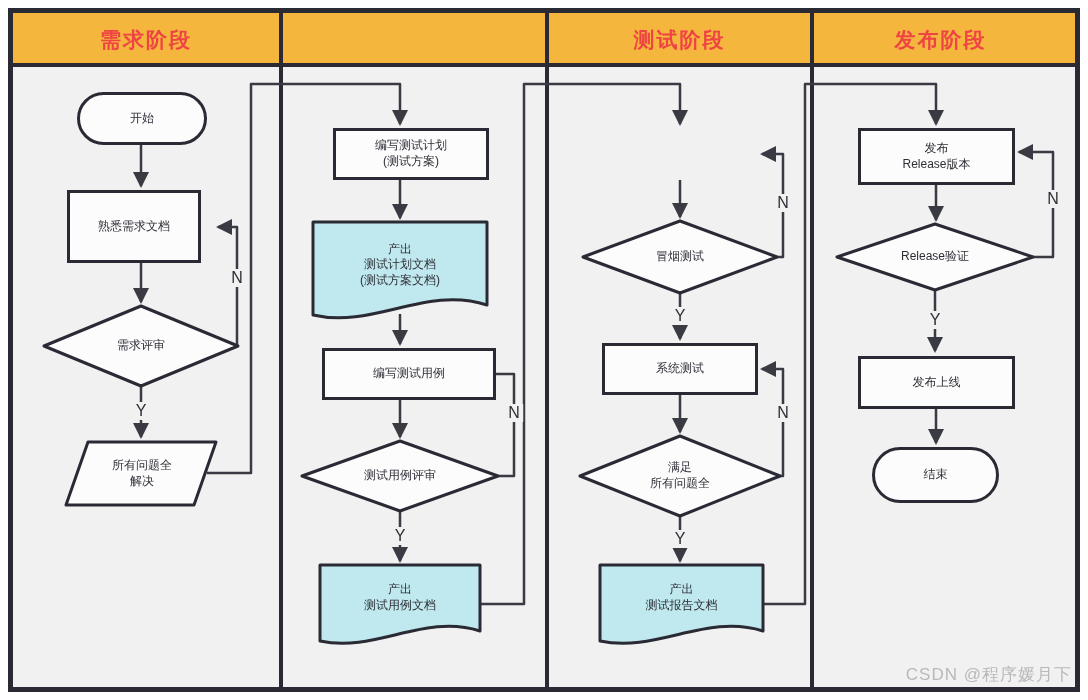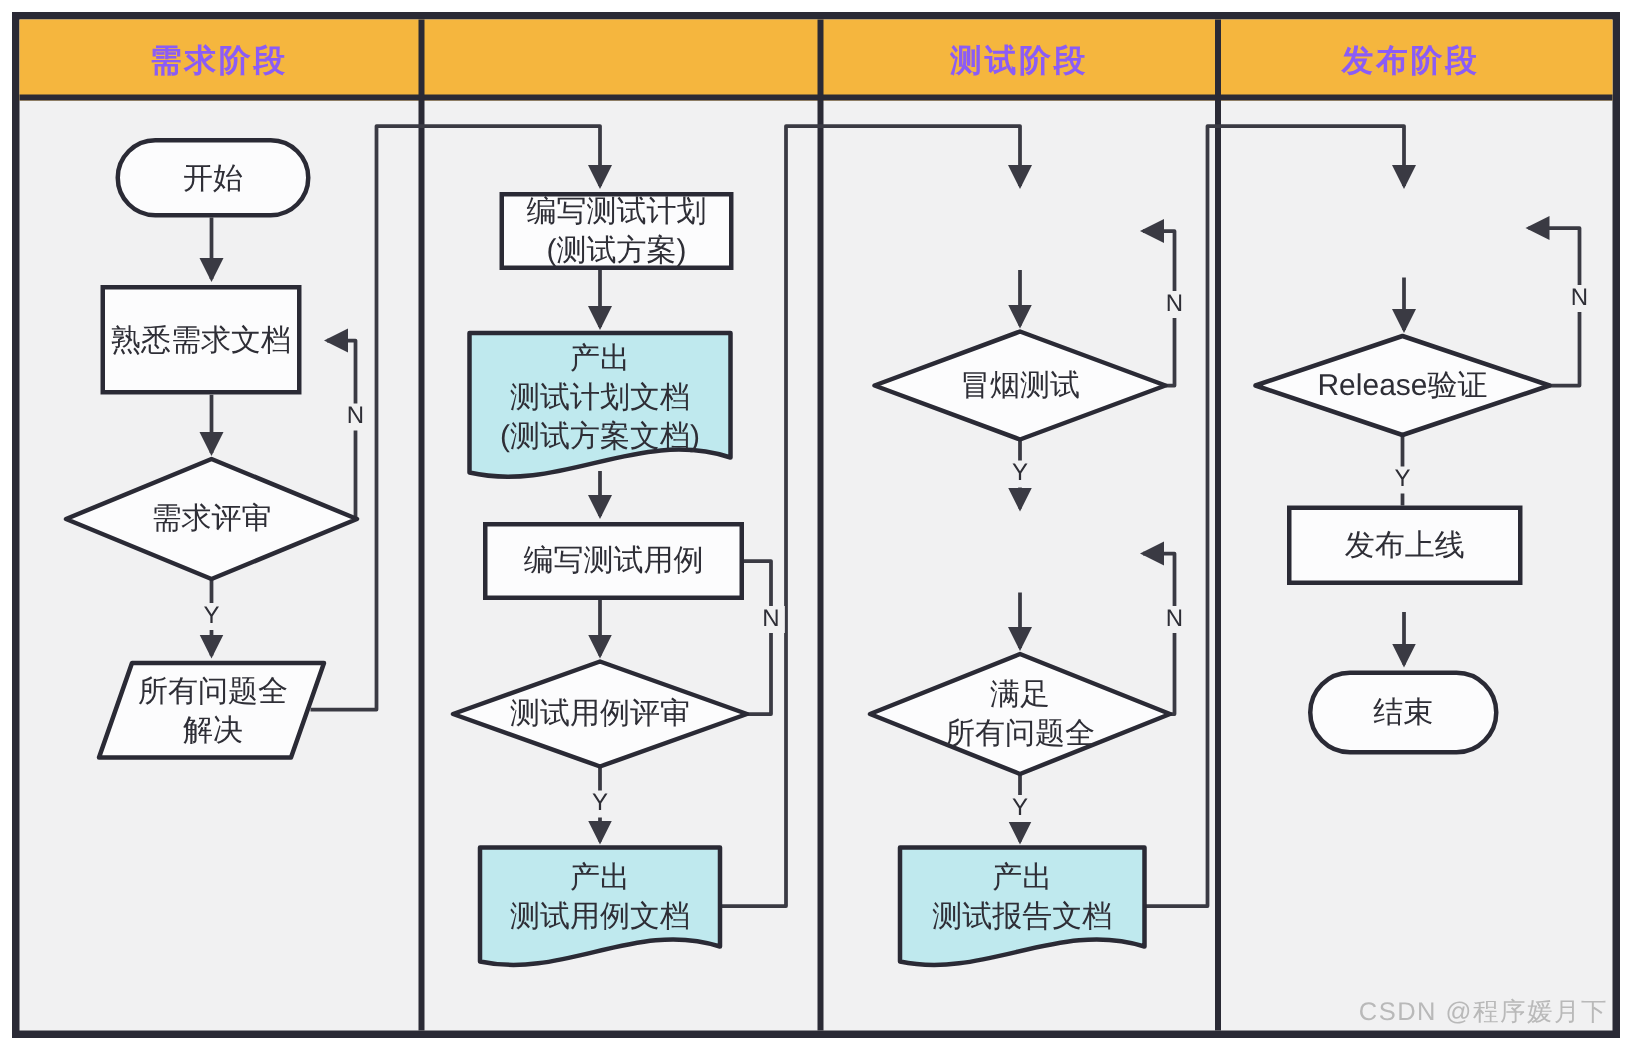--- a/index.html
+++ b/index.html
@@ -11,28 +11,28 @@
     --line-color:#3A3A43;
     --text-dark:#2E2E36;
     --watermark-color:#B9B9B9;
   }
   html,body{margin:0;padding:0;background:#fff;}
   body{font-family:"Liberation Sans","DejaVu Sans",sans-serif;}
   .canvas{position:relative;width:1088px;height:700px;background:#fff;overflow:hidden;}
   .frame{position:absolute;left:8px;top:8px;width:1072px;height:684px;border:5px solid var(--border-dark);background:var(--canvas-bg);box-sizing:border-box;z-index:0;}
   .header-band{position:absolute;left:13px;top:13px;width:1062px;height:50px;background:var(--header-bg);border-bottom:4px solid var(--border-dark);z-index:1;}
   .divider{position:absolute;top:13px;height:674px;width:4px;background:var(--border-dark);z-index:1;}
-  .header-label{position:absolute;top:13px;height:54px;display:flex;align-items:center;justify-content:center;font-size:21px;font-weight:bold;letter-spacing:2px;color:#8b5cf6;z-index:3;}
+  .header-label{position:absolute;top:13px;height:54px;display:flex;align-items:center;justify-content:center;font-size:21px;font-weight:bold;letter-spacing:2px;color:#ef4444;z-index:3;}
   svg.overlay{position:absolute;left:0;top:0;z-index:2;}
   .connector{fill:none;stroke:var(--line-color);stroke-width:2.5;stroke-linejoin:round;}
   .shape{fill:var(--shape-fill);stroke:var(--border-dark);stroke-width:3;stroke-linejoin:round;}
   .doc{fill:var(--doc-fill);}
   .arrowhead{fill:var(--line-color);}
   .node{position:absolute;box-sizing:border-box;background:var(--shape-fill);border:3px solid var(--border-dark);display:flex;align-items:center;justify-content:center;z-index:2;}
-  .node,.shape-label{font-size:20px;line-height:1.3;color:var(--text-dark);text-align:center;white-space:pre-line;}
+  .node,.shape-label{font-size:12px;line-height:1.3;color:var(--text-dark);text-align:center;white-space:pre-line;}
   .pill{border-radius:28px;}
   .shape-label{position:absolute;display:flex;align-items:center;justify-content:center;z-index:3;pointer-events:none;}
   .yn{position:absolute;transform:translate(-50%,-50%);font-size:16px;color:var(--text-dark);background:var(--canvas-bg);padding:0 3px;z-index:3;}
   .watermark{position:absolute;right:16px;top:663px;font-size:17px;color:var(--watermark-color);z-index:4;letter-spacing:1px;}
 </style>
 </head>
 <body>
 
 <div class="canvas">
 
@@ -90,21 +90,24 @@
     <path class="shape doc" d="M313 222 H487 V305 C426 285 374 329 313 315 Z"></path>
     <path class="shape doc" d="M320 565 H480 V631 C424 613 376 653 320 641 Z"></path>
     <path class="shape doc" d="M600 565 H763 V631 C706 613 657 653 600 641 Z"></path>
   </svg>
 
   <div class="node pill" style="left:77px;top:92px;width:130px;height:53px">开始</div>
   <div class="node" style="left:67px;top:190px;width:134px;height:73px">熟悉需求文档</div>
   <div class="node" style="left:333px;top:128px;width:156px;height:52px">编写测试计划
 (测试方案)</div>
   <div class="node" style="left:322px;top:348px;width:174px;height:52px">编写测试用例</div>
-  <div class="node" style="left:858px;top:337px;width:157px;height:53px">发布上线</div>
+  <div class="node" style="left:602px;top:343px;width:156px;height:52px">系统测试</div>
+  <div class="node" style="left:858px;top:128px;width:157px;height:57px">发布
+Release版本</div>
+  <div class="node" style="left:858px;top:356px;width:157px;height:53px">发布上线</div>
   <div class="node pill" style="left:872px;top:447px;width:127px;height:56px">结束</div>
 
   <div class="shape-label" style="left:66px;top:444px;width:152px;height:60px">所有问题全
 解决</div>
   <div class="shape-label" style="left:44px;top:306px;width:194px;height:80px">需求评审</div>
   <div class="shape-label" style="left:313px;top:224px;width:174px;height:82px">产出
 测试计划文档
 (测试方案文档)</div>
   <div class="shape-label" style="left:302px;top:441px;width:196px;height:70px">测试用例评审</div>
   <div class="shape-label" style="left:320px;top:567px;width:160px;height:62px">产出

